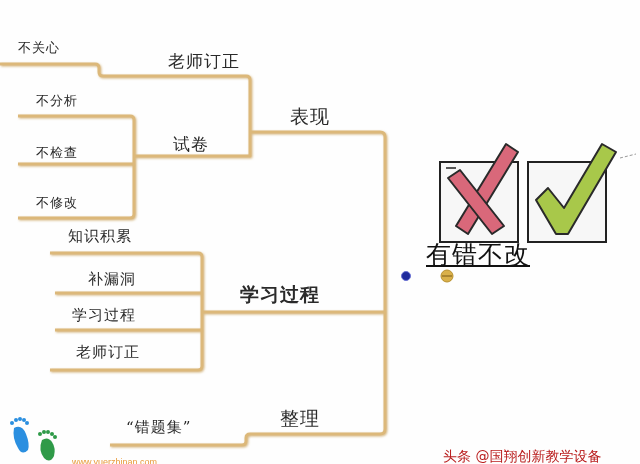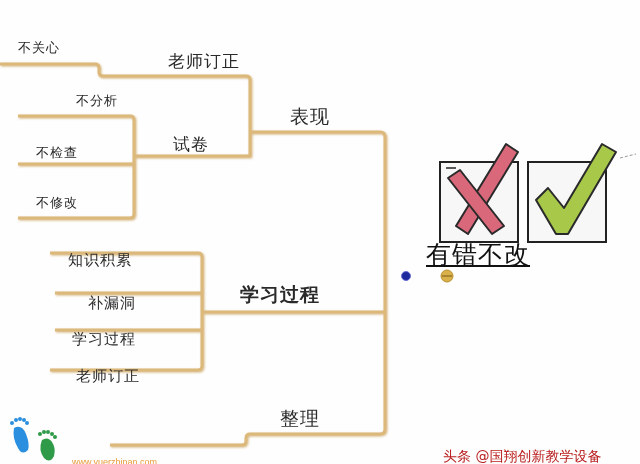--- a/index.html
+++ b/index.html
@@ -10,21 +10,21 @@
     font-family: "DejaVu Serif", "Liberation Serif", serif;
     color: #222;
   }
   .canvas { position: absolute; left: 0; top: 16px; width: 640px; height: 344px; }
   svg.lines { position: absolute; left: 0; top: 0; }
   .lbl {
     position: absolute; white-space: nowrap; color: #2a2a2a;
     letter-spacing: 1px;
   }
   .s13 { font-size: 13px; }
-  .s15 { font-size: 15px; margin-top: 24px; }
+  .s15 { font-size: 15px; }
   .s17 { font-size: 17px; }
   .s19 { font-size: 19px; }
   .title {
     position: absolute; left: 426px; top: 222px; font-size: 25px;
     color: #111; letter-spacing: 1px; text-decoration: underline;
   }
   .credit {
     position: absolute; left: 443px; top: 432px; font-size: 14px;
     font-family: "DejaVu Sans", "Liberation Sans", sans-serif; color: #b91c1c;
     text-shadow: 0 0 1px #fff;
@@ -75,33 +75,34 @@
     </g>
 
     <path d="M385 260 H640" stroke="url(#mainbar)" stroke-width="5" fill="none"></path>
     <circle cx="406" cy="260" r="4.5" fill="#1f2a9c" stroke="#6a72d4" stroke-width="1"></circle>
     <circle cx="447" cy="260" r="6" fill="#d9b04a" stroke="#b8902e" stroke-width="1"></circle>
     <line x1="442" y1="260" x2="452" y2="260" stroke="#8a6a20" stroke-width="1.2"></line>
   </svg>
 
   <span class="lbl s13" style="left:18px;top:23px;">不关心</span>
   <span class="lbl s17" style="left:138px;top:34px;margin-left:30px;">老师订正</span>
-  <span class="lbl s13" style="left:36px;top:76px;margin-left:40px;">不分析</span>
+  <span class="lbl s13" style="left:36px;top:76px;">不分析</span>
   <span class="lbl s17" style="left:173px;top:117px;font-family:Liberation Serif, serif;">试卷</span>
   <span class="lbl s13" style="left:36px;top:128px;">不检查</span>
   <span class="lbl s13" style="left:36px;top:178px;">不修改</span>
   <span class="lbl s19" style="left:290px;top:88px;">表现</span>
 
   <span class="lbl s15" style="left:68px;top:211px;">知识积累</span>
   <span class="lbl s15" style="left:88px;top:254px;">补漏洞</span>
   <span class="lbl s15" style="left:72px;top:290px;">学习过程</span>
   <span class="lbl s15" style="left:76px;top:327px;">老师订正</span>
   <span class="lbl s19" style="left:240px;top:266px;font-weight:bold;">学习过程</span>
 
   <span class="lbl s19" style="left:280px;top:390px;text-align:center;">整理</span>
+  <span class="lbl s15" style="left:126px;top:402px;">“错题集”</span>
 
   <span class="title">有错不改</span>
 
   <svg class="checks" width="204" height="110" viewBox="0 0 204 110">
     <g>
       <rect x="4" y="24" width="78" height="80" fill="#f7f7f7" stroke="#222" stroke-width="2"></rect>
       <path d="M10 30 h10" stroke="#222" stroke-width="1.5"></path>
       <path d="M70 6 L82 14 L32 96 L20 88 Z" fill="#d9687a" stroke="#2a2a2a" stroke-width="2" stroke-linejoin="round"></path>
       <path d="M12 40 L24 32 L68 88 L56 96 Z" fill="#d9687a" stroke="#2a2a2a" stroke-width="2" stroke-linejoin="round"></path>
     </g>

